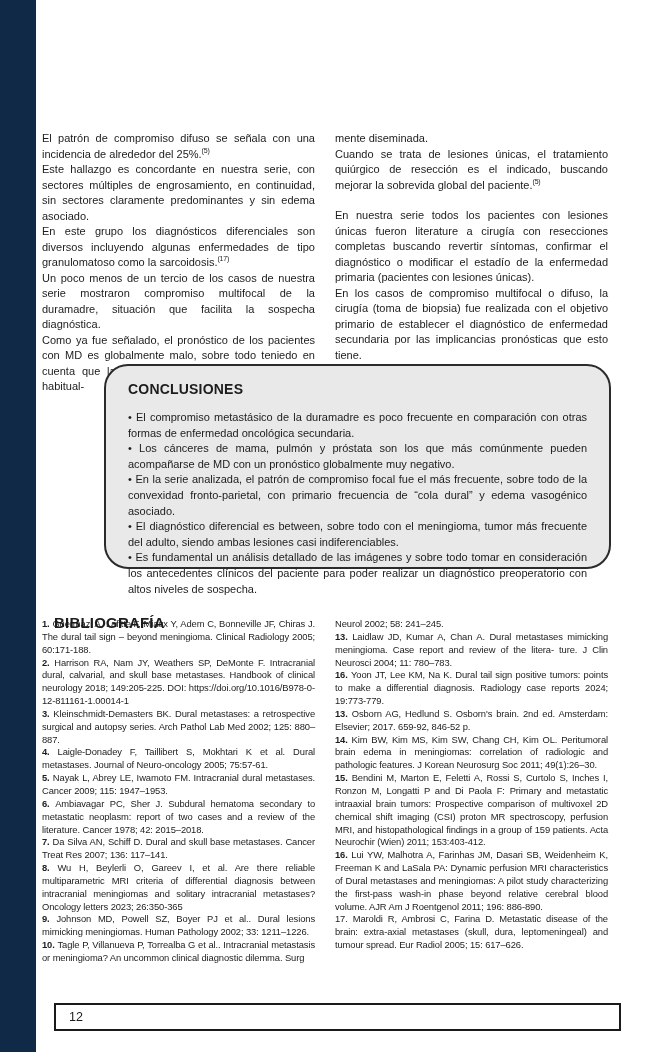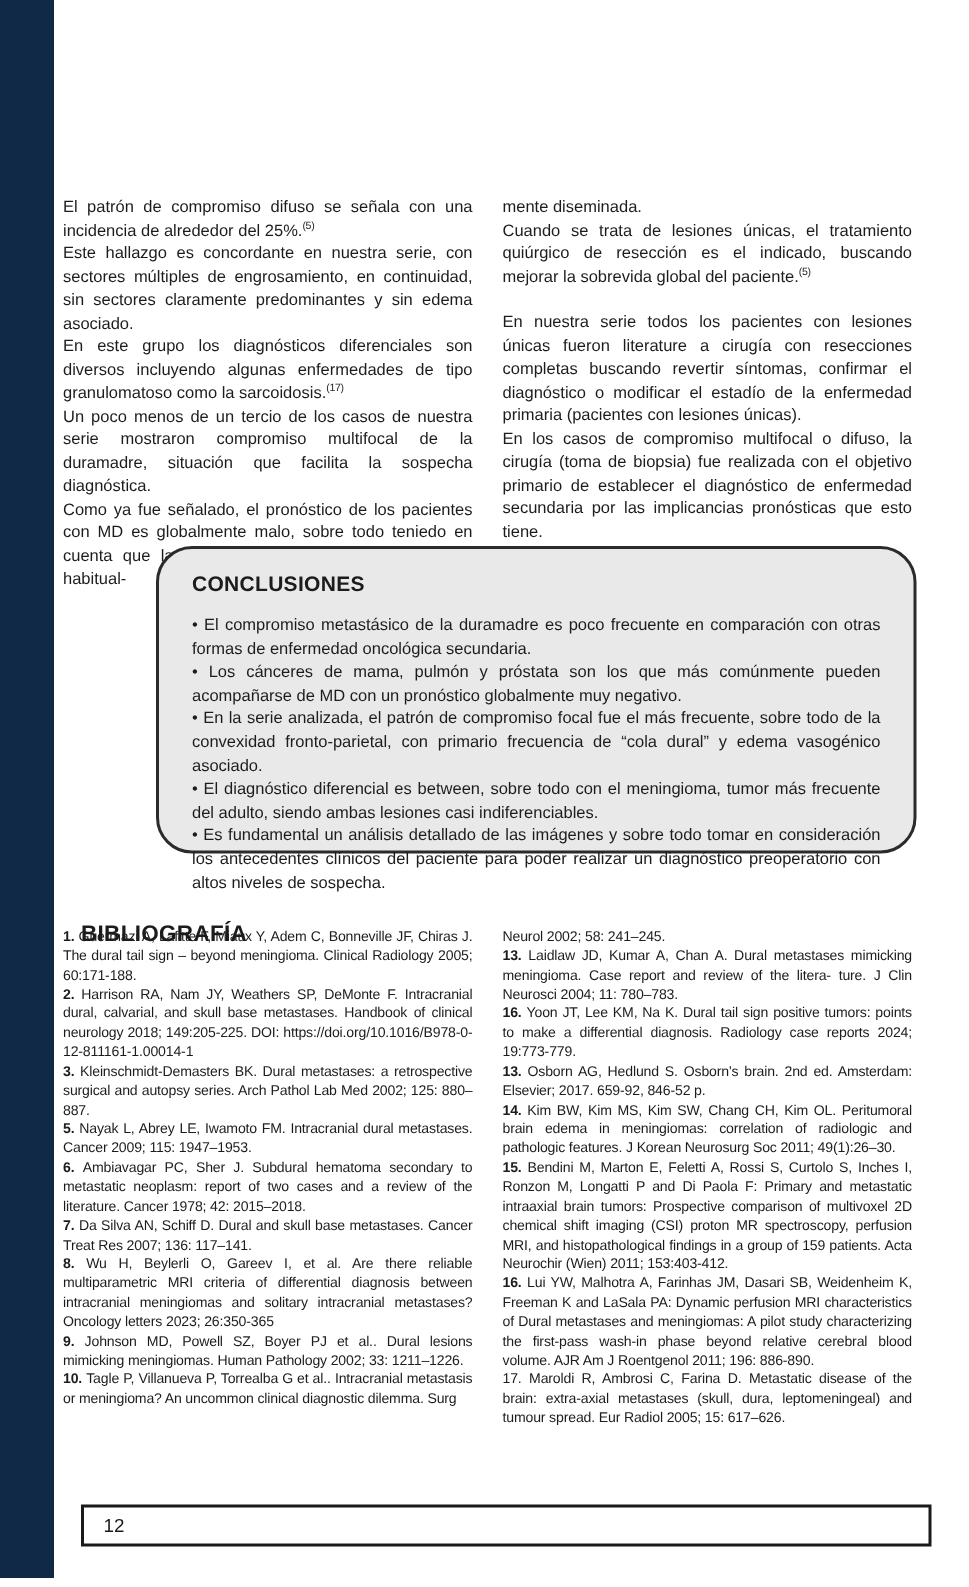--- a/index.html
+++ b/index.html
@@ -68,20 +68,21 @@
     </div>
 </div>
 
 <h2 class="bib-title">BIBLIOGRAFÍA</h2>
 
 <div class="refs">
   <div class="col" id="refs-left">
       <p><b>1. </b>Guermazi A, Lafitte F, Miaux Y, Adem C, Bonneville JF, Chiras J.  The dural tail sign – beyond meningioma.  Clinical Radiology 2005; 60:171-188.</p>
       <p><b>2. </b>Harrison RA, Nam JY, Weathers SP, DeMonte F.  Intracranial dural, calvarial, and skull base metastases.  Handbook of clinical neurology 2018; 149:205-225. DOI: https://doi.org/10.1016/B978-0-12-811161-1.00014-1</p>
       <p><b>3. </b>Kleinschmidt-Demasters BK. Dural metastases: a retrospective surgical and autopsy series. Arch Pathol Lab Med 2002; 125: 880–887.</p>
+      <p><b>4. </b>Laigle-Donadey F, Taillibert S, Mokhtari K et al.  Dural metastases. Journal of Neuro-oncology 2005; 75:57-61.</p>
       <p><b>5. </b>Nayak L, Abrey LE, Iwamoto FM. Intracranial dural metastases. Cancer 2009; 115: 1947–1953.</p>
       <p><b>6. </b>Ambiavagar PC, Sher J.  Subdural hematoma secondary to metastatic neoplasm: report of two cases and a review of the literature. Cancer 1978; 42: 2015–2018.</p>
       <p><b>7. </b>Da Silva AN, Schiff D. Dural and skull base metastases. Cancer Treat Res 2007; 136: 117–141.</p>
       <p><b>8. </b>Wu H, Beylerli O, Gareev I, et al.  Are there reliable multiparametric MRI criteria of differential diagnosis between intracranial meningiomas and solitary intracranial metastases?  Oncology letters 2023; 26:350-365</p>
       <p><b>9. </b>Johnson MD, Powell SZ, Boyer PJ et al.. Dural lesions mimicking meningiomas. Human Pathology 2002; 33: 1211–1226.</p>
       <p><b>10. </b>Tagle P, Villanueva P, Torrealba G et al.. Intracranial metastasis or meningioma? An uncommon clinical diagnostic dilemma. Surg</p>
     </div>
   <div class="col" id="refs-right">
       <p>Neurol 2002; 58: 241–245.</p>
       <p><b>13. </b>Laidlaw JD, Kumar A, Chan A. Dural metastases mimicking meningioma. Case report and review of the litera- ture. J Clin Neurosci 2004; 11: 780–783.</p>

